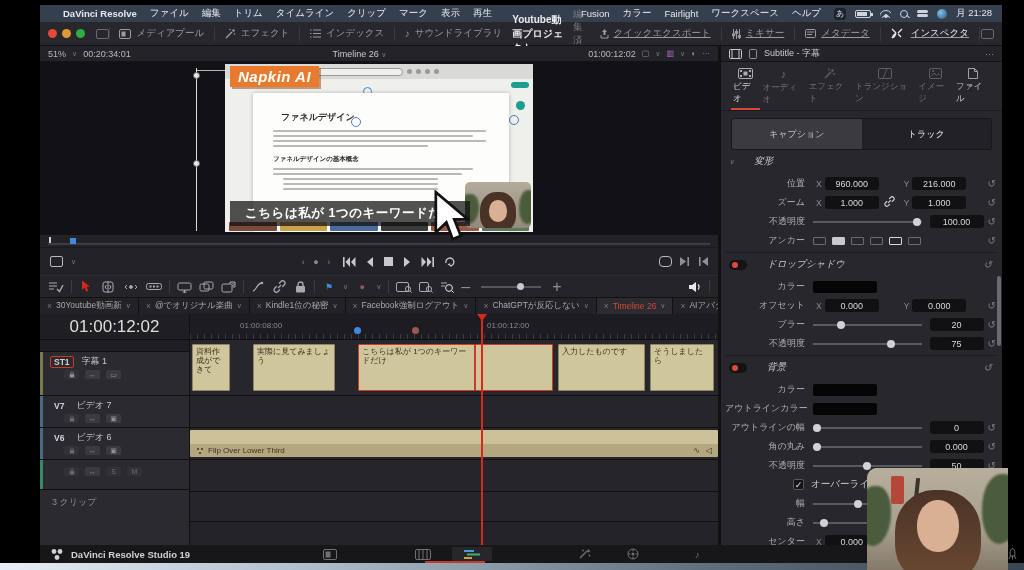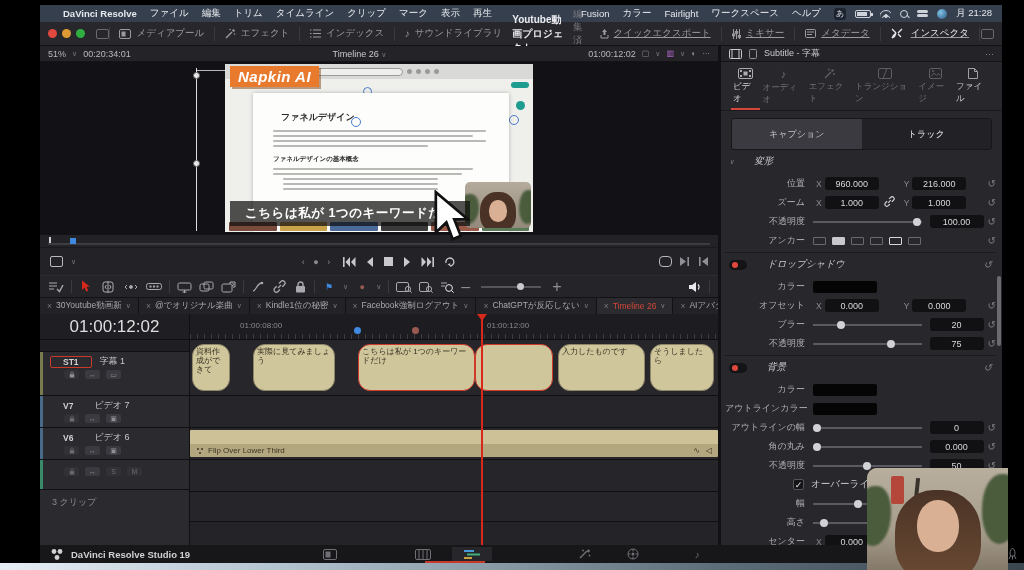--- a/index.html
+++ b/index.html
@@ -113,34 +113,34 @@
   .ttab.active .lbl{color:#d6473a;}
   .ttab-more{display:flex;align-items:center;padding:0 5px;color:#8a8a90;}
 
   
   .timeline{flex:1;display:flex;position:relative;background:#232328;overflow:hidden;}
   .thead{width:150px;background:#2a2a2f;border-right:1px solid #101013;display:flex;flex-direction:column;position:relative;}
   .tc-big{height:26px;background:#1e1e23;display:flex;align-items:center;justify-content:center;font-size:17px;color:#dededf;border-bottom:1px solid #101013;}
   .trackhdr{border-bottom:1px solid #101013;padding:3px 6px 2px 10px;position:relative;}
   .trackhdr .strip{position:absolute;left:0;top:0;bottom:0;width:3px;}
   .thr1{display:flex;align-items:center;gap:8px;font-size:9px;color:#c9c9cd;}
-  .tid{font-size:8.5px;font-weight:bold;color:#d0d0d4;padding:0 12px;border:1px solid transparent;border-radius:2px;}
+  .tid{font-size:8.5px;font-weight:bold;color:#d0d0d4;padding:0 3px;border:1px solid transparent;border-radius:2px;}
   .tid.sel{border-color:#c6392b;}
   .thr2{display:flex;align-items:center;gap:6px;margin-top:2px;padding-left:14px;}
   .mini{width:15px;height:9px;border-radius:2px;background:#3a3a40;color:#8f8f95;font-size:7px;display:flex;align-items:center;justify-content:center;}
   .mini.dim{background:#313136;color:#6a6a70;}
   .clipcount{padding:6px 0 0 12px;font-size:9px;color:#8a8a8e;}
   .lanes{flex:1;position:relative;}
   .ruler{height:26px;background:#1d1d21;border-bottom:1px solid #101013;position:relative;font-size:8px;color:#8a8a8e;
          background-image:repeating-linear-gradient(90deg,#3c3c42 0 1px,transparent 1px 7px);background-size:100% 5px;background-position:0 100%;background-repeat:no-repeat;}
   .rlabel{position:absolute;top:7px;}
   .mkr{position:absolute;top:13px;width:7px;height:7px;border-radius:50%;}
   .lane{border-bottom:1px solid #101013;position:relative;background:#25252a;}
   .lane.sub{background:#26262b;}
-  .clip{position:absolute;top:4px;bottom:4px;background:#d0c69c;border:1px solid #8f866a;border-radius:12px;color:#35301f;font-size:8px;padding:2px 3px;overflow:hidden;line-height:1.15;}
+  .clip{position:absolute;top:4px;bottom:4px;background:#d0c69c;border:1px solid #8f866a;border-radius:1px;color:#35301f;font-size:8px;padding:2px 3px;overflow:hidden;line-height:1.15;}
   .clip.sel{border:1.5px solid #cf3a2b;}
   .fclip{position:absolute;left:0;right:0;top:2px;bottom:2px;background:#cdc197;border-radius:1px;}
   .fclip .fl{position:absolute;left:0;right:0;bottom:0;height:13px;background:rgba(60,50,20,.18);display:flex;align-items:center;gap:4px;padding:0 6px;color:#3c3522;font-size:8px;}
   .fclip .fr{margin-left:auto;display:flex;gap:6px;color:#3c3522;font-size:8px;}
   .playhead{position:absolute;top:0;bottom:0;width:1.5px;background:#d8281c;z-index:5;}
   .ph-top{position:absolute;top:0;left:-4px;width:0;height:0;border-left:5px solid transparent;border-right:5px solid transparent;border-top:7px solid #d8281c;}
 
   
   .ins-head{height:16px;display:flex;align-items:center;gap:7px;padding:0 8px;border-bottom:1px solid #141417;background:#232328;color:#c9c9cd;font-size:9px;}
   .ins-head .sp{flex:1;}

